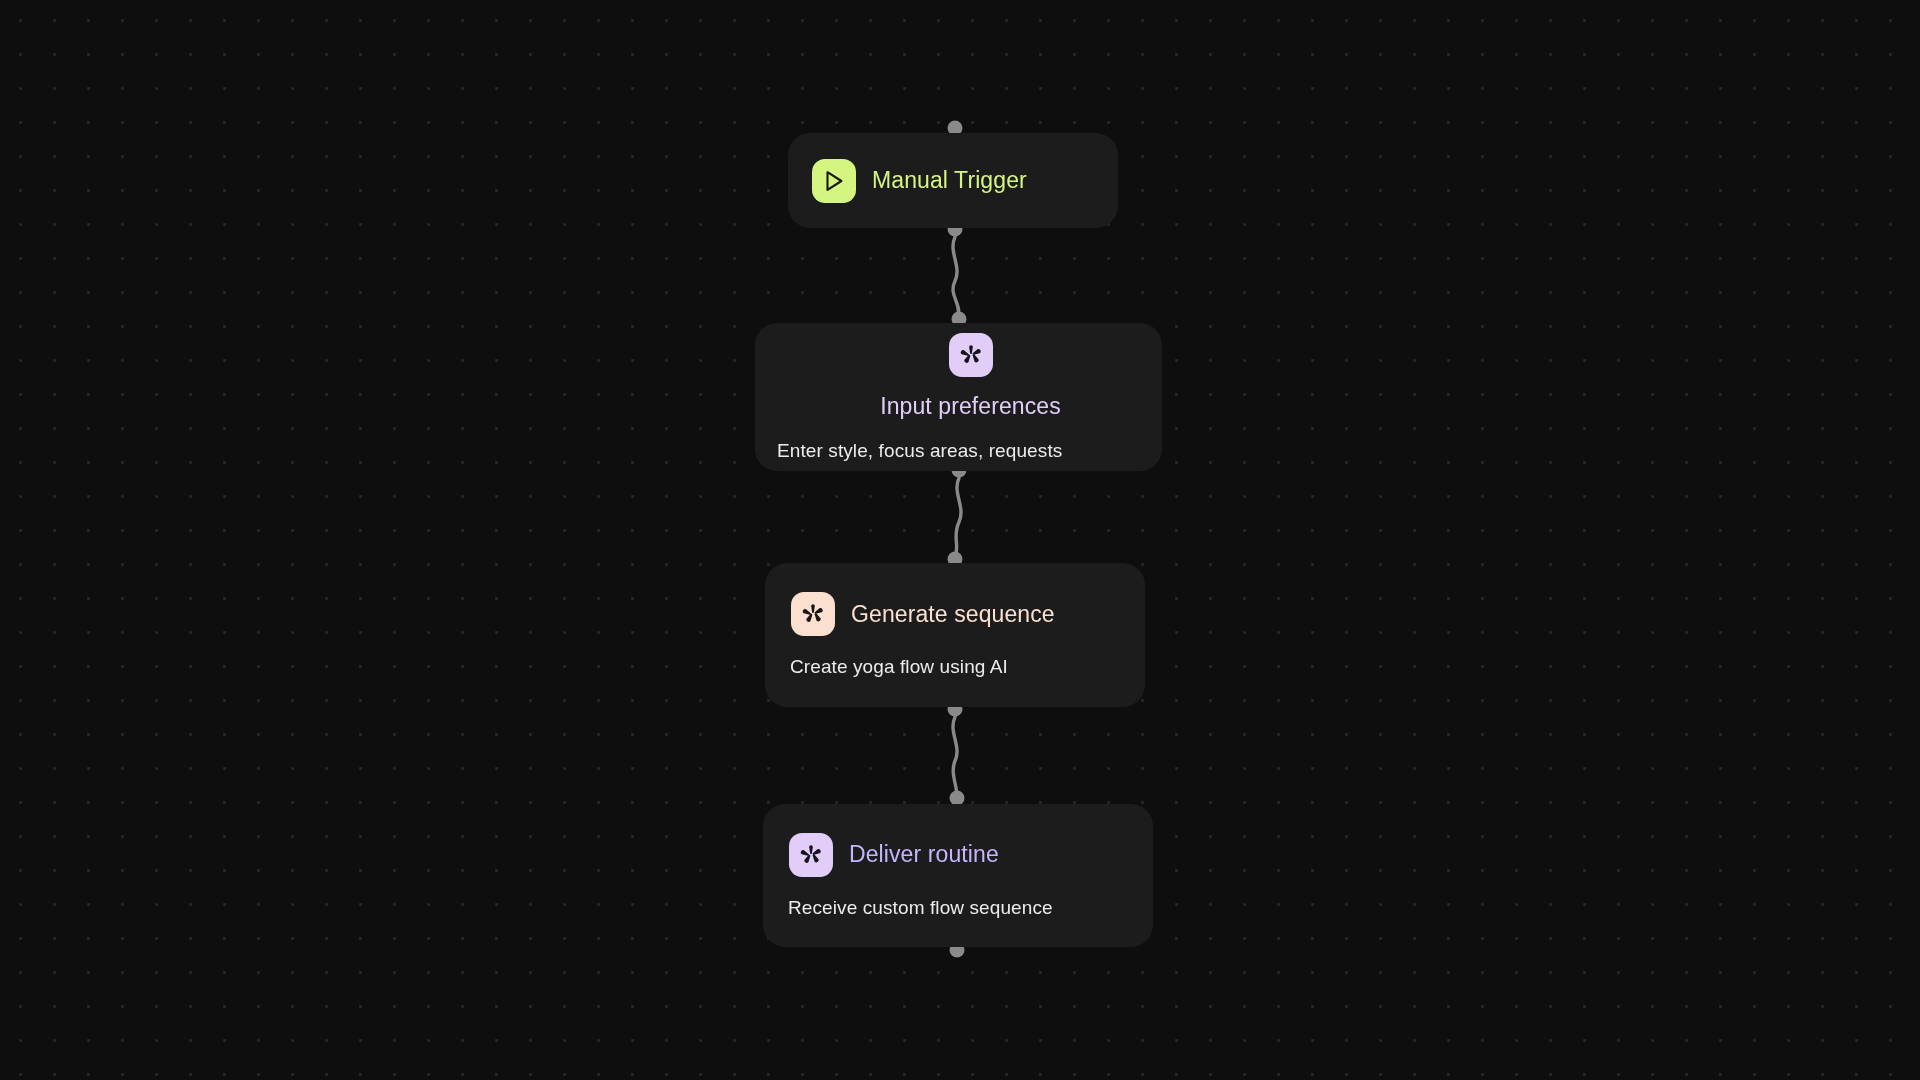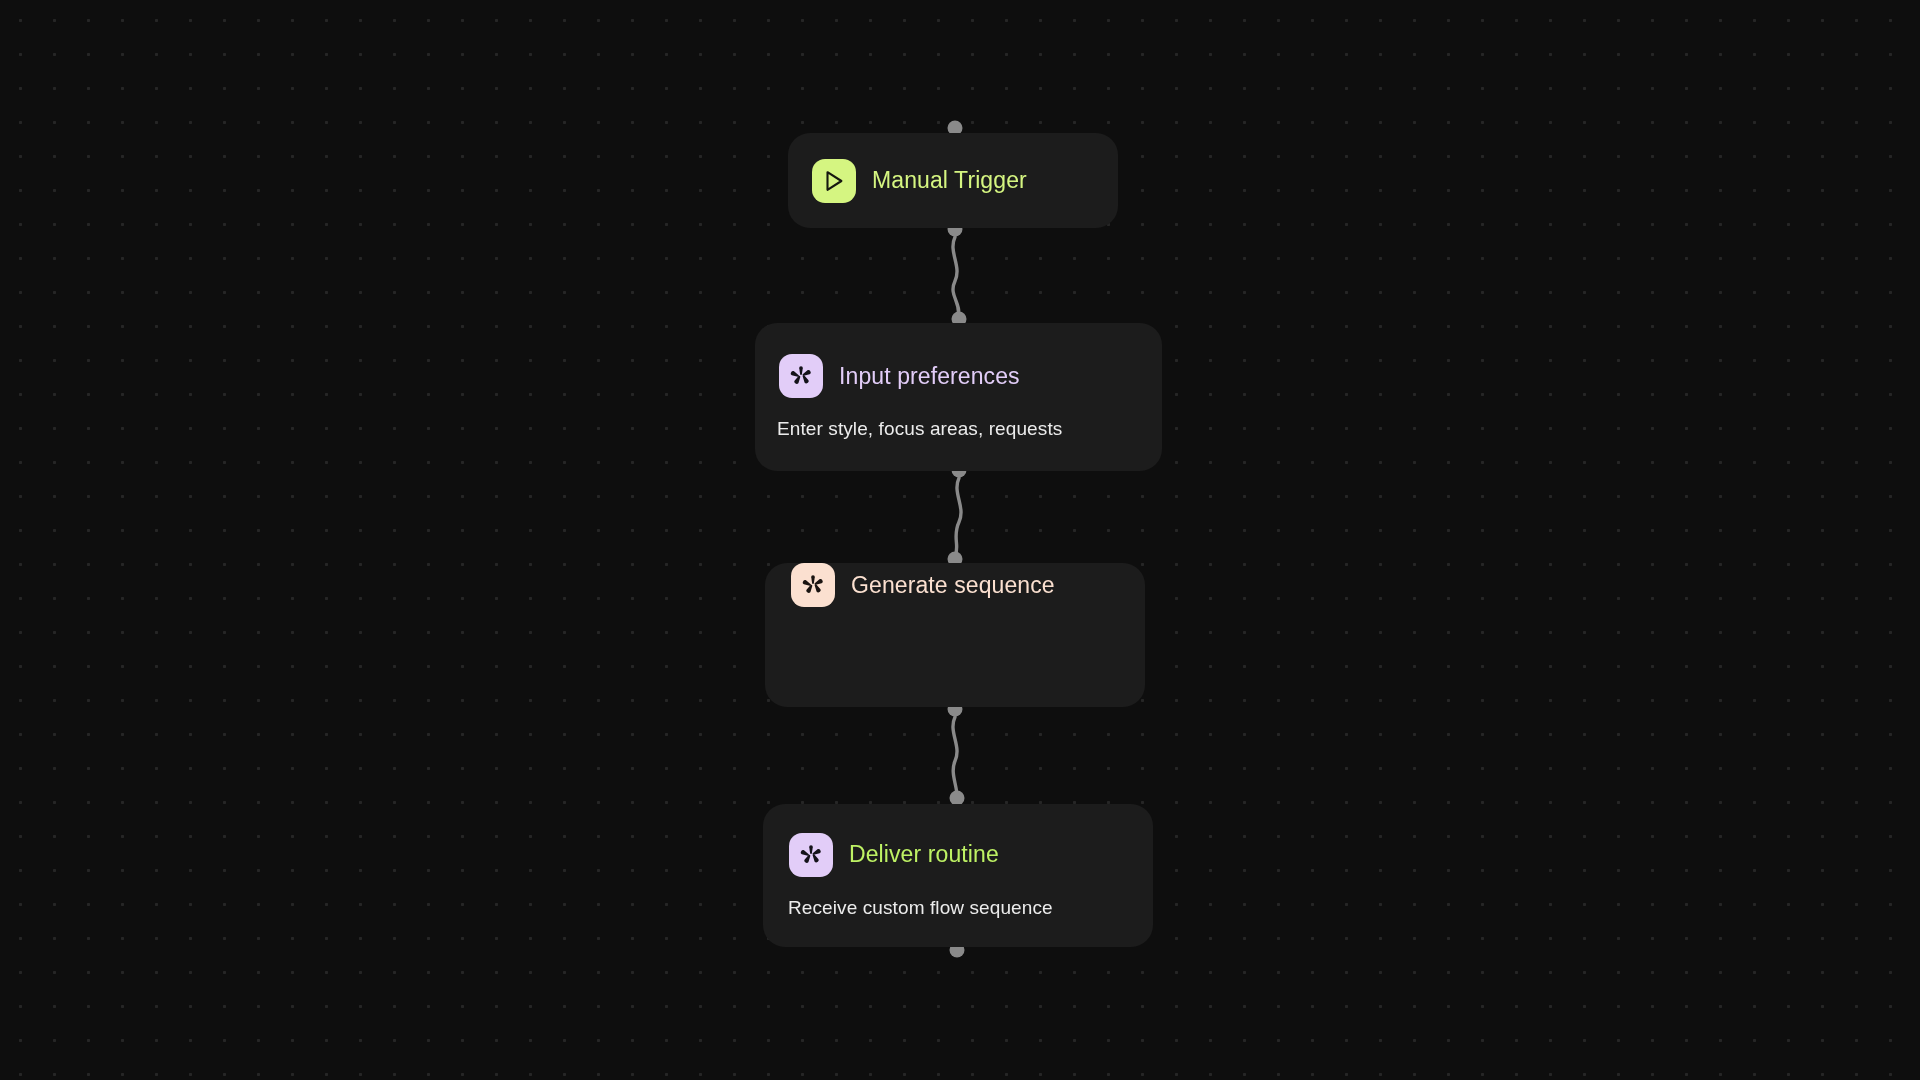--- a/index.html
+++ b/index.html
@@ -101,28 +101,28 @@
   }
   #node-trigger .node-head { padding:0 0 0 24px; }
 
   
   #node-input {
     left:755px; top:323px;
     width:407px; height:148px;
     justify-content:center;
     gap:20px;
   }
-  #node-input .node-head { padding:0 0 0 24px; }
+  #node-input .node-head { padding:0 0 0 24px;flex-direction:column; }
   #node-input .node-desc { padding:0 0 0 22px; }
 
   
   #node-generate {
     left:765px; top:563px;
     width:380px; height:144px;
-    justify-content:space-between;
+    justify-content:center;
     gap:20px;
   }
   #node-generate .node-head { padding:0 0 0 26px; }
   #node-generate .node-desc { padding:0 0 0 25px; }
 
   
   #node-deliver {
     left:763px; top:804px;
     width:390px; height:143px;
     justify-content:center;
@@ -195,34 +195,35 @@
               <path d="M12 3.0 c1.05 0 1.75 .85 1.62 1.85 l-.78 5.6 c-.11 .78 -1.57 .78 -1.68 0 l-.78 -5.6 C10.25 3.85 10.95 3 12 3 Z"></path>
               <path d="M20.8 8.1 c.52 .91 .12 1.92 -.85 2.2 l-5.45 1.55 c-.76 .22 -1.49 -1.05 -.88 -1.55 l4.35 -3.57 c.78 -.64 1.84 -.46 2.36 .45 Z"></path>
               <path d="M17.4 18.6 c-.9 .54 -1.9 .15 -2.2 -.8 l-1.63 -5.43 c-.23 -.76 1.03 -1.5 1.54 -.9 l3.63 4.3 c.65 .77 .49 1.84 -.41 2.38 Z"></path>
               <path d="M6.6 18.6 c-.9 -.54 -1.06 -1.61 -.41 -2.38 l3.63 -4.3 c.51 -.6 1.77 .14 1.54 .9 l-1.63 5.43 c-.3 .95 -1.3 1.34 -2.2 .8 Z"></path>
               <path d="M3.2 8.1 c.52 -.91 1.58 -1.09 2.36 -.45 l4.35 3.57 c.61 .5 -.12 1.77 -.88 1.55 L3.58 11.22 c-.97 -.28 -1.37 -1.29 -.85 -2.2 Z"></path>
             </g>
           </svg>
         </span>
         <span class="node-title" style="color:#fbe0d0;">Generate sequence</span>
       </div>
+      <div class="node-desc">Create yoga flow using AI</div>
     </div>
 
     <div class="node" id="node-deliver">
       <div class="node-head">
         <span class="node-icon" style="background:#e2cdf8;">
           <svg width="26" height="26" viewBox="0 0 24 24" aria-hidden="true">
             <g fill="#14121a">
               <path d="M12 3.0 c1.05 0 1.75 .85 1.62 1.85 l-.78 5.6 c-.11 .78 -1.57 .78 -1.68 0 l-.78 -5.6 C10.25 3.85 10.95 3 12 3 Z"></path>
               <path d="M20.8 8.1 c.52 .91 .12 1.92 -.85 2.2 l-5.45 1.55 c-.76 .22 -1.49 -1.05 -.88 -1.55 l4.35 -3.57 c.78 -.64 1.84 -.46 2.36 .45 Z"></path>
               <path d="M17.4 18.6 c-.9 .54 -1.9 .15 -2.2 -.8 l-1.63 -5.43 c-.23 -.76 1.03 -1.5 1.54 -.9 l3.63 4.3 c.65 .77 .49 1.84 -.41 2.38 Z"></path>
               <path d="M6.6 18.6 c-.9 -.54 -1.06 -1.61 -.41 -2.38 l3.63 -4.3 c.51 -.6 1.77 .14 1.54 .9 l-1.63 5.43 c-.3 .95 -1.3 1.34 -2.2 .8 Z"></path>
               <path d="M3.2 8.1 c.52 -.91 1.58 -1.09 2.36 -.45 l4.35 3.57 c.61 .5 -.12 1.77 -.88 1.55 L3.58 11.22 c-.97 -.28 -1.37 -1.29 -.85 -2.2 Z"></path>
             </g>
           </svg>
         </span>
-        <span class="node-title" style="color:#bef264;">Deliver routine</span>
+        <span class="node-title" style="color:#c4b5fd;">Deliver routine</span>
       </div>
       <div class="node-desc">Receive custom flow sequence</div>
     </div>
 
   </div>
 </div>
 
 </body></html>

